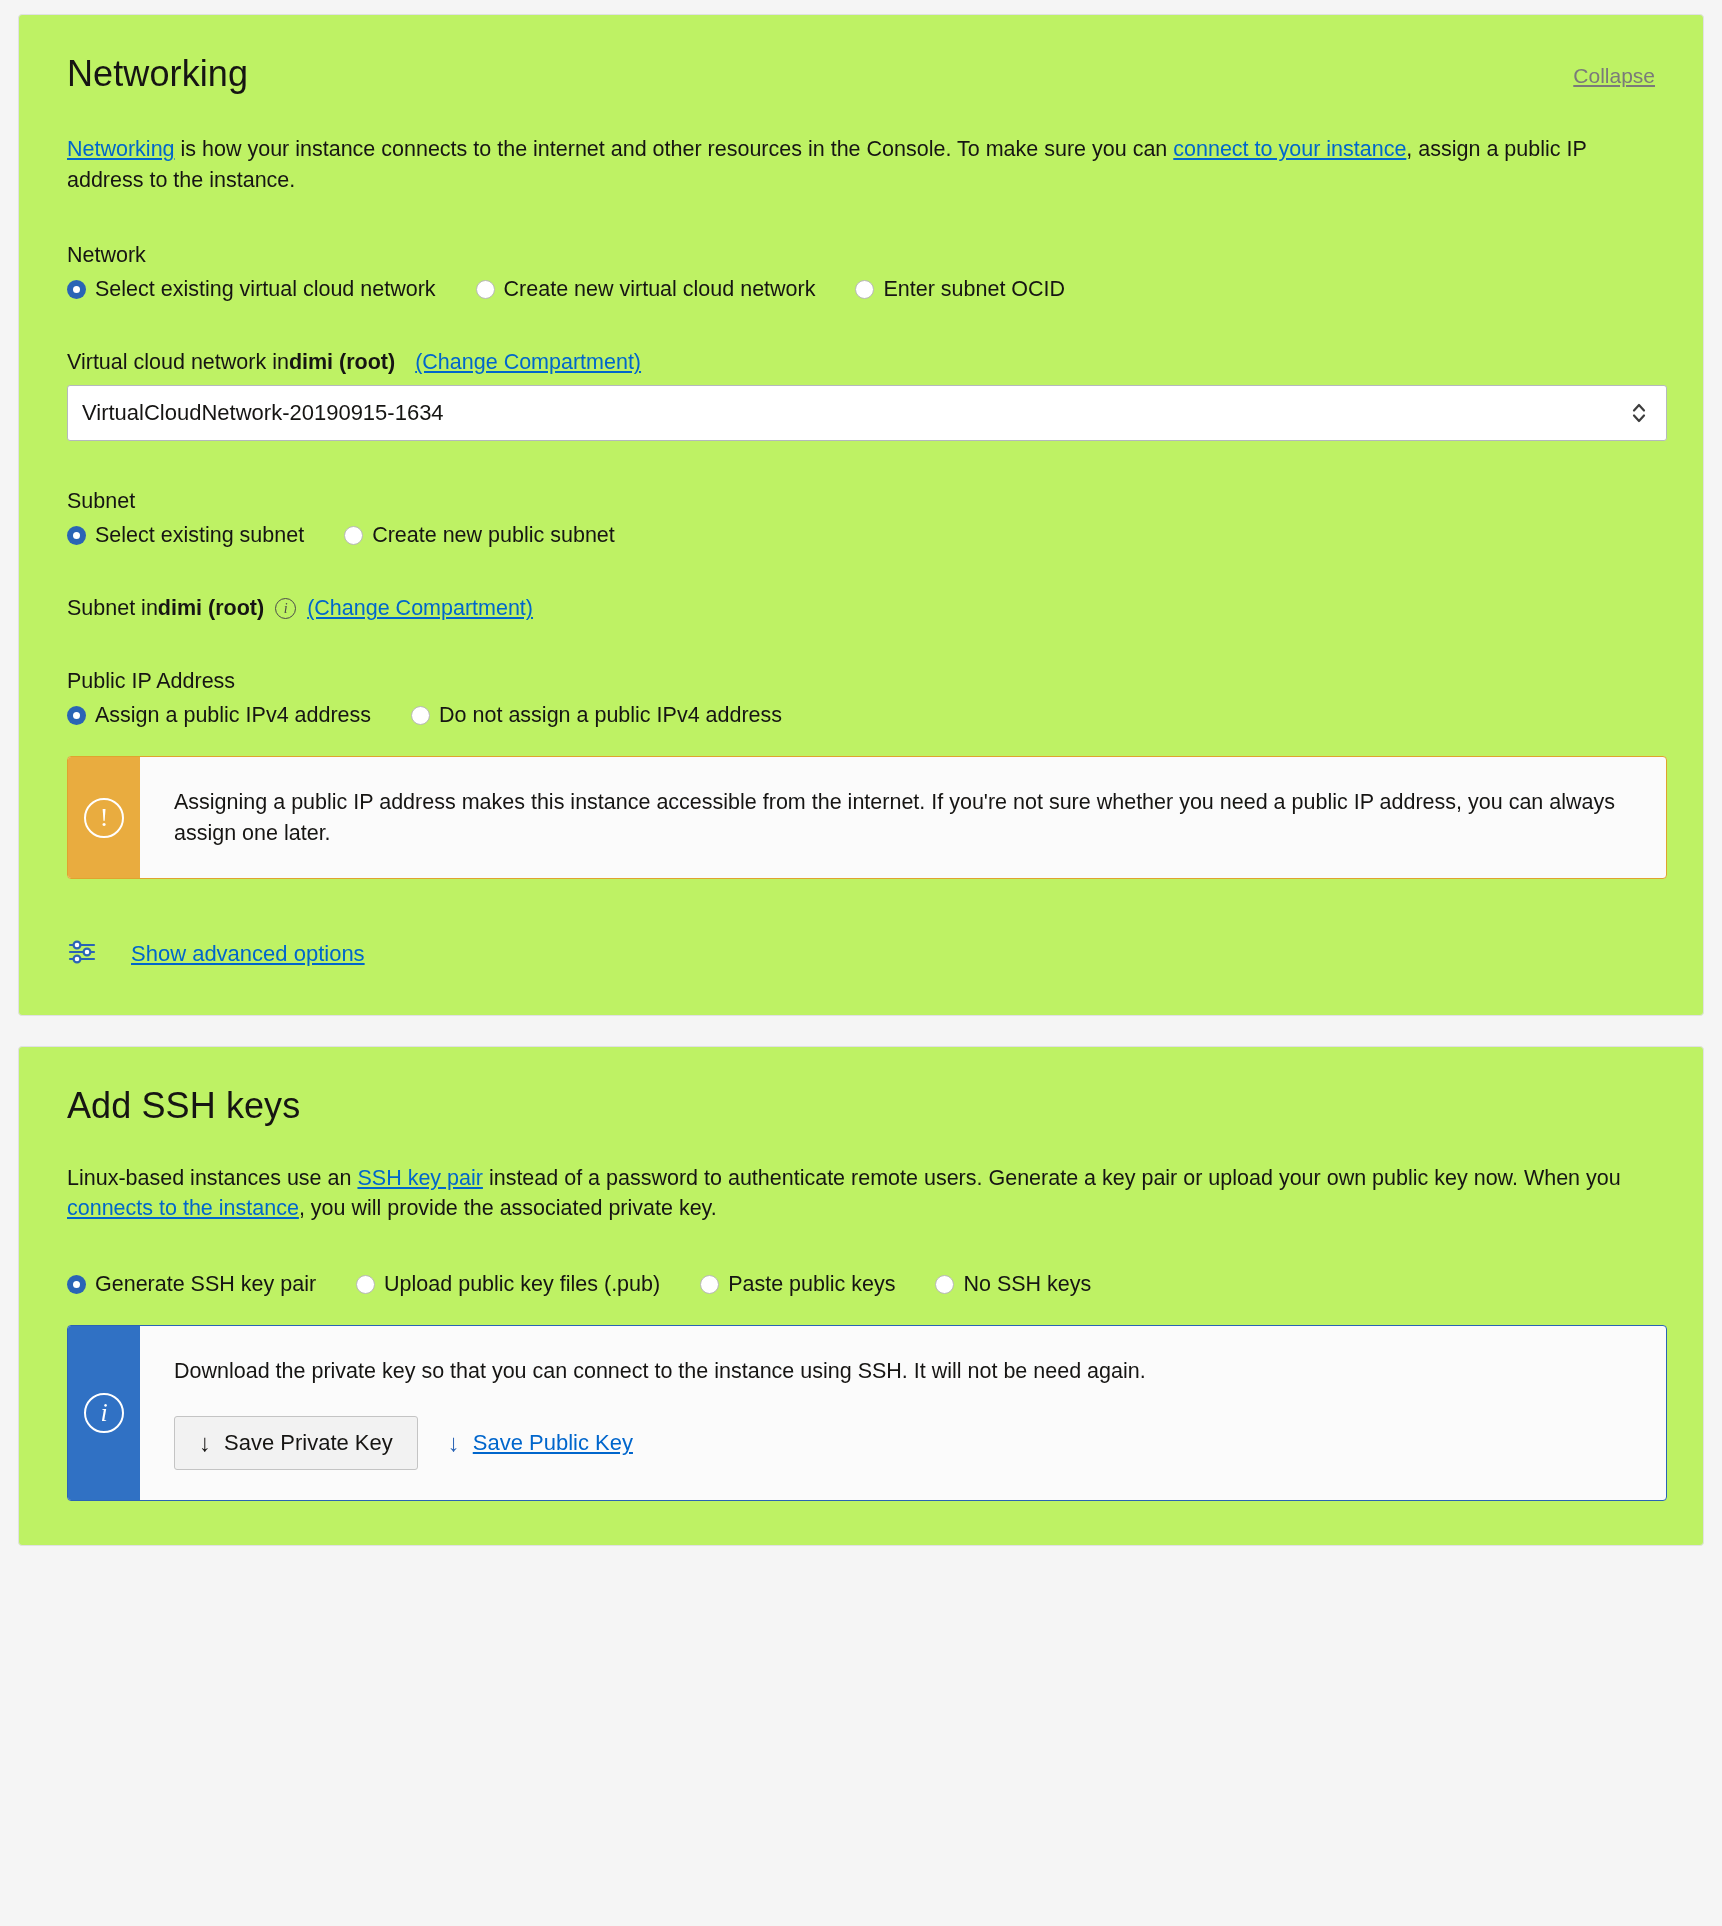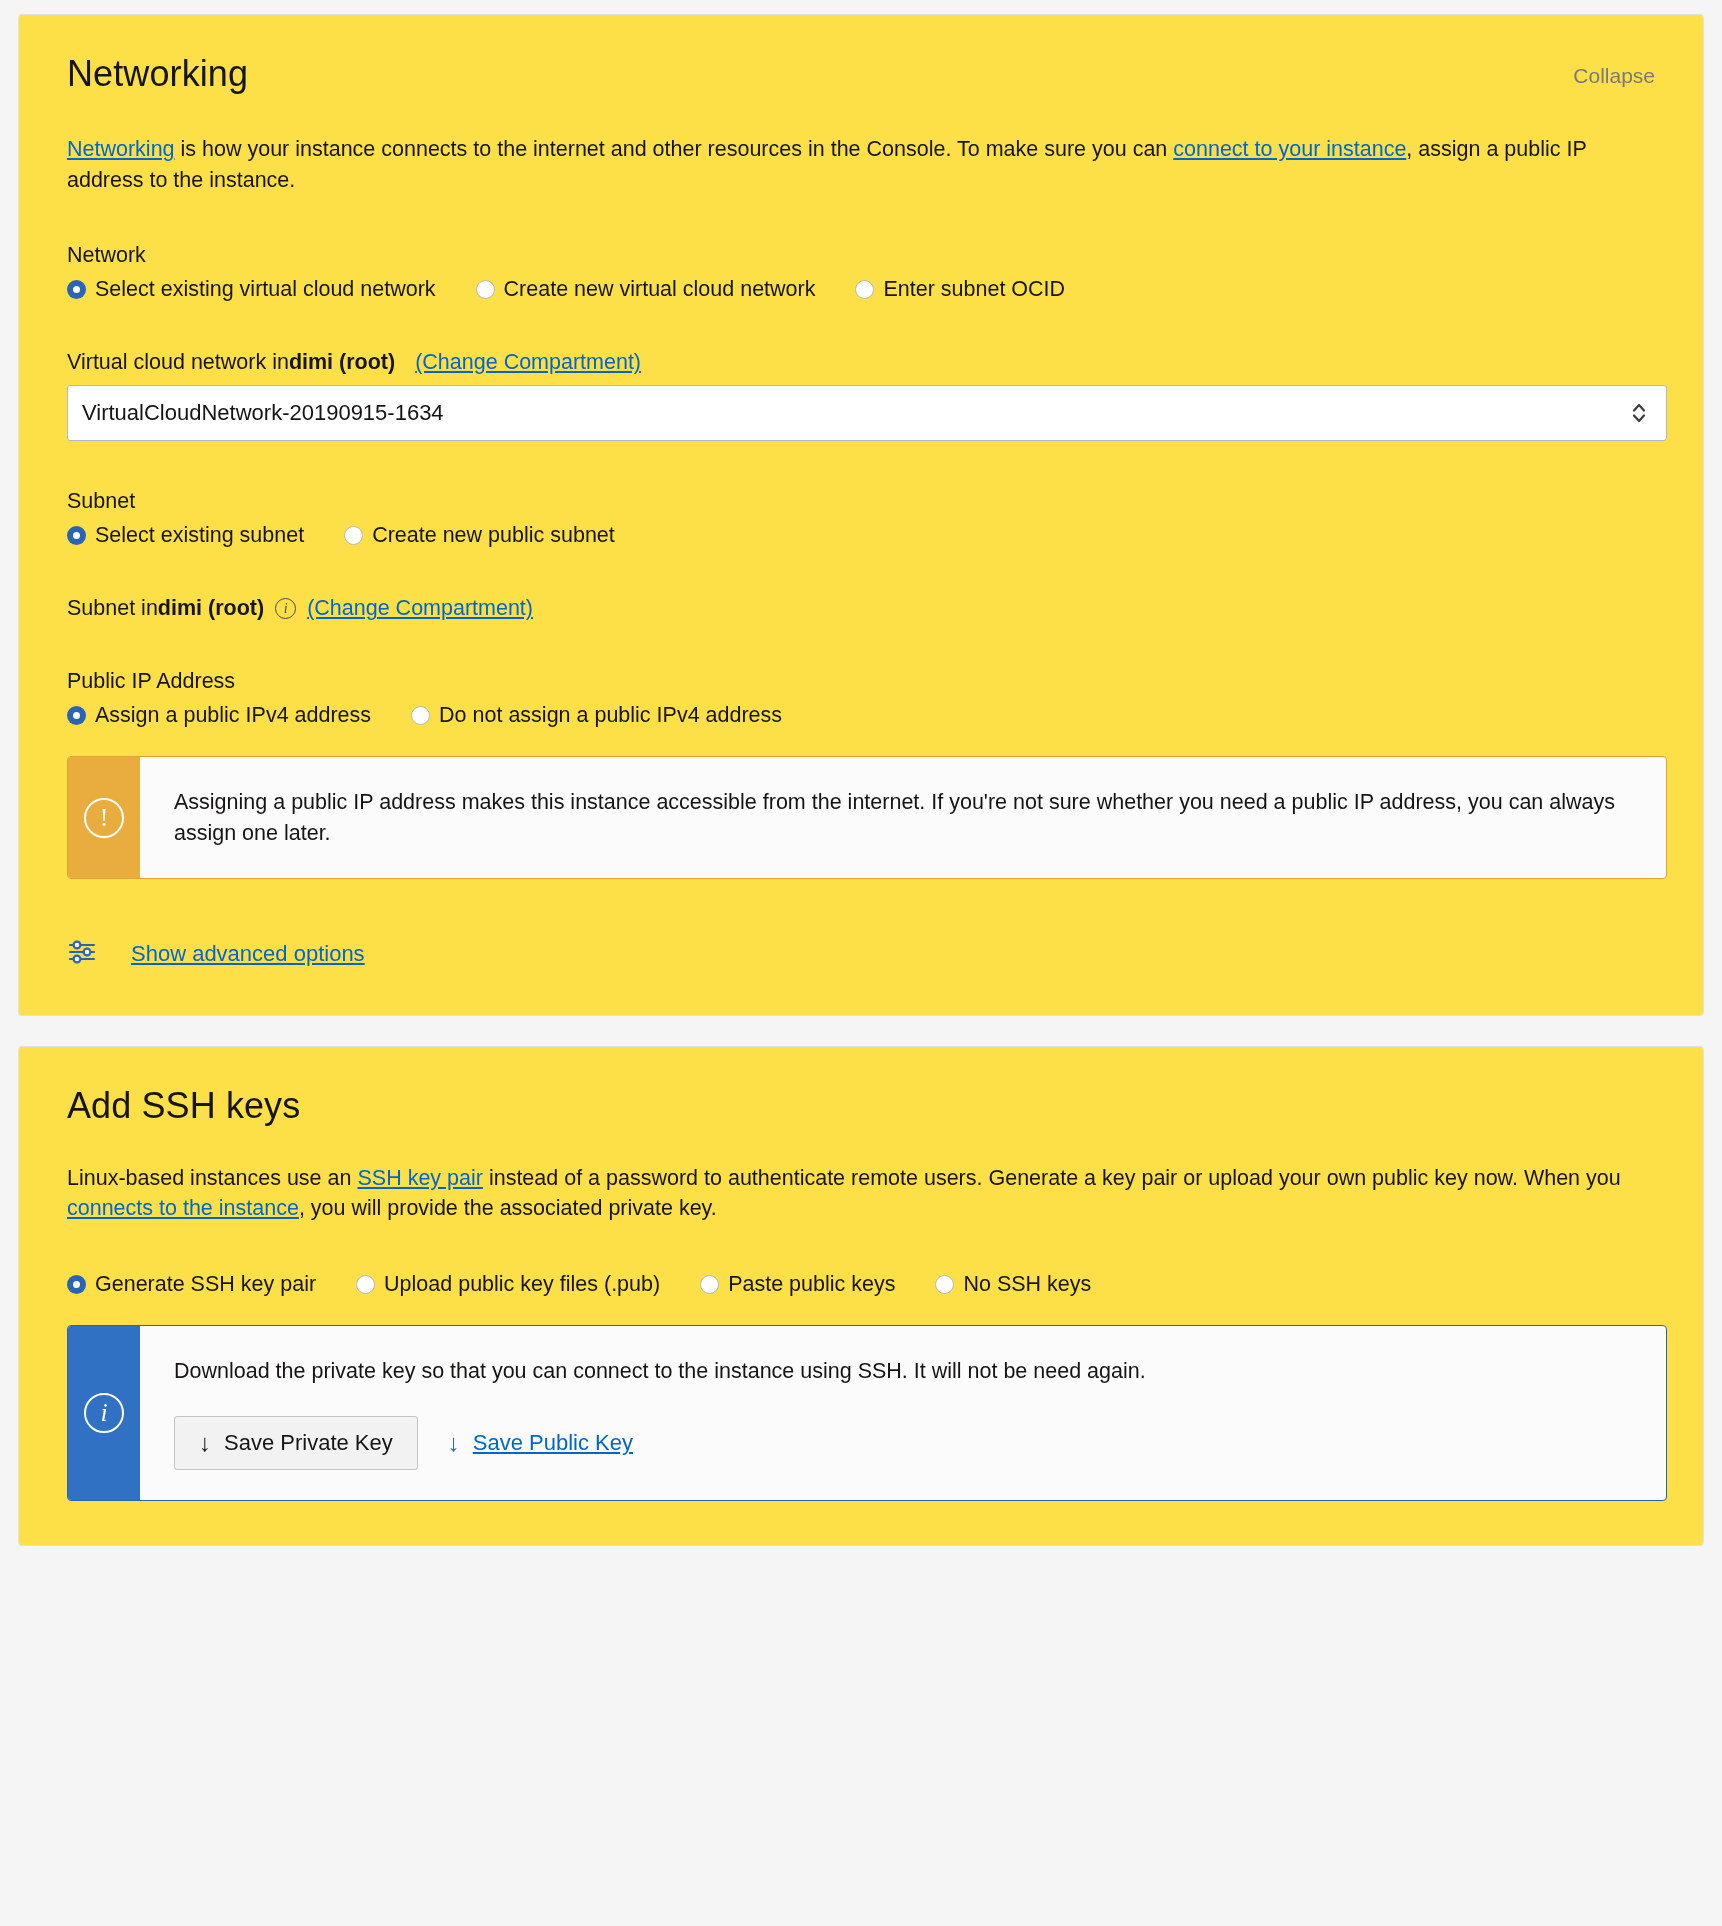--- a/index.html
+++ b/index.html
@@ -9,21 +9,21 @@
     background: #f5f5f5;
     font-family: "Liberation Sans", sans-serif;
   }
   body {
     width: 1722px;
     min-height: 1926px;
     padding: 14px 18px;
   }
 
   .card {
-    background: #fde047;
+    background: #bef264;
     border: 1px solid #e0e1e3;
     border-radius: 4px;
     padding: 38px 48px 44px 48px;
     position: relative;
   }
   .card + .card { margin-top: 30px; }
 
   .card-header {
     display: flex;
     align-items: flex-start;
@@ -33,20 +33,21 @@
     font-size: 36px;
     font-weight: 400;
     color: #161513;
     margin: 0 0 0 0;
     line-height: 1.15;
     letter-spacing: 0.1px;
   }
   .collapse-link {
     font-size: 21px;
     color: #7a7a7a;
+    text-decoration: underline;
     cursor: pointer;
     margin-top: 11px;
   }
 
   p.intro {
     font-size: 21.5px;
     line-height: 1.42;
     color: #161513;
     margin: 40px 0 0 0;
     max-width: 1600px;

